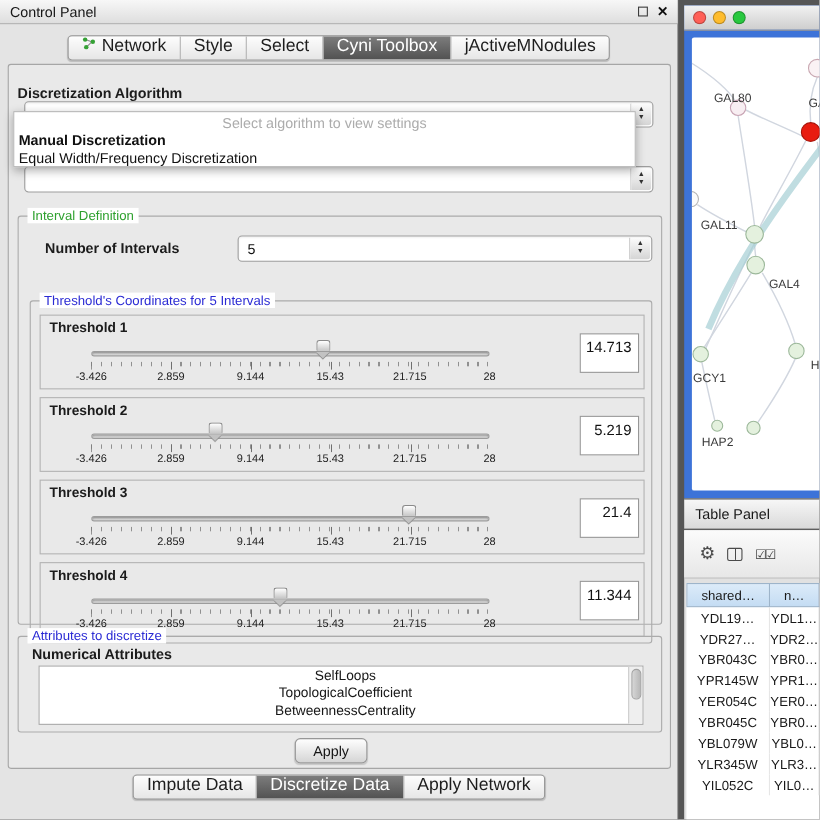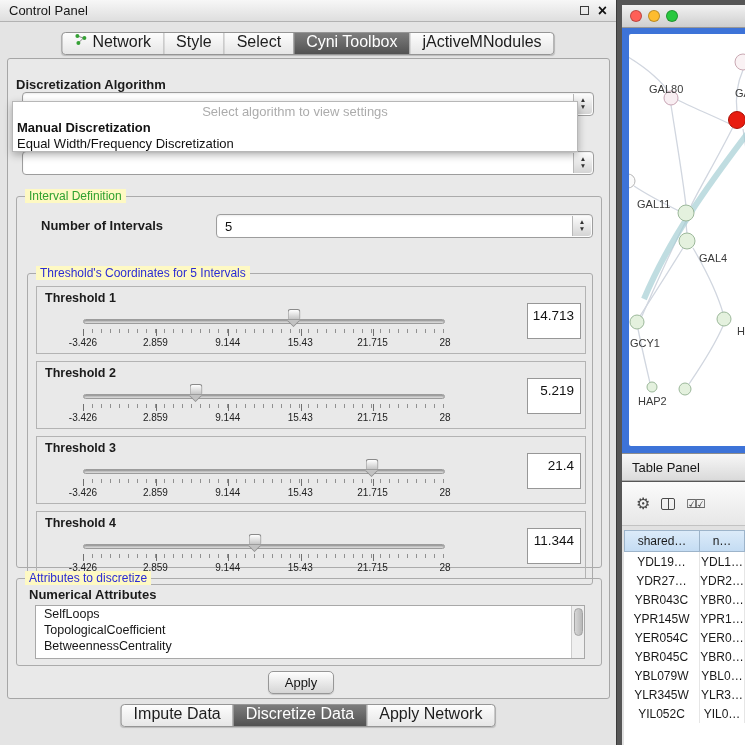--- a/index.html
+++ b/index.html
@@ -32,21 +32,21 @@
 
   .alg-popup { position:absolute; left:4px; top:26px; width:566px; height:51px; background:#fff; border:1px solid #b7b7b7; box-shadow:0 3px 8px rgba(0,0,0,.3); z-index:40;margin-top:16px; }
   .alg-popup .hint { text-align:center; font-size:13px; color:#acacac; line-height:16px; padding-top:2px; }
   .alg-popup .opt { font-size:13px; color:#111; line-height:16px; padding-left:4px; }
   .alg-popup .opt.bold { font-weight:bold; }
 
   .tabledata-label { position:absolute; left:16px; top:81px; font-size:13px; color:#0c4a6e; }
   .tabledata-combo { left:14px; top:92px; width:572px; }
 
   .fieldset { position:absolute; border:1px solid #ababab; border-radius:3px; }
-  .legend { position:absolute; top:-8px; left:8px; background:#fef9c3; padding:0 4px; font-size:12px; white-space:nowrap; }
+  .legend { position:absolute; top:-8px; left:8px; background:#ffffff; padding:0 4px; font-size:12px; white-space:nowrap; }
   .legend.green { color:var(--title-green); }
   .legend.blue { color:var(--title-blue); }
 
   .interval-fs { left:8px; top:137px; width:586px; height:372px; }
   .nintervals-label { position:absolute; left:24px; top:21px; font-size:13px; font-weight:bold; color:#1c1c1c; }
   .nintervals-combo { left:199px; top:17px; width:377px; }
   .thresholds-fs { left:10px; top:52px; width:566px; height:312px;margin-top:24px; }
 
   .thr-panel { position:absolute; left:8px; width:550px; height:68px; border:1px solid #b3b3b3; background:transparent; }
   .thr-label { position:absolute; left:8px; top:4px; font-size:12.5px; font-weight:bold; color:#1b1b1b; }
@@ -57,21 +57,21 @@
   .ticks { position:absolute; left:0; right:4px; top:24px; height:7px; }
   .ticks .minor { position:absolute; left:0; right:0; top:0; height:4px; background:repeating-linear-gradient(to right,#909090 0 1px,transparent 1px 9px); }
   .ticks .major { position:absolute; left:0; right:-1px; top:0; height:7px; background:repeating-linear-gradient(to right,#6f6f6f 0 1px,transparent 1px 20%); }
   .scale-row { position:absolute; left:0; right:4px; top:32px; height:12px; }
   .scale-lbl { position:absolute; transform:translateX(-50%); font-size:10px; color:#222; white-space:nowrap; }
   .thr-value { position:absolute; right:4px; top:16px; width:54px; height:36px; background:#fff; border:1px solid #979797; font-size:13.5px; color:#111; text-align:right; line-height:23px; padding-right:6px; }
 
   .attr-fs { left:8px; top:519px; width:586px; height:88px; }
   .attr-subtitle { position:absolute; left:12px; top:8px; font-size:13px; font-weight:bold; color:#1b1b1b; }
   .attr-list { position:absolute; left:18px; top:26px; width:550px; height:54px; background:#fff; border:1px solid #a8a8a8; overflow:hidden; }
-  .attr-item { font-size:12.5px; color:#161616; line-height:16px; padding-left:8px; white-space:nowrap; }
+  .attr-item { font-size:12.5px; color:#161616; line-height:16px; padding-left:8px; white-space:nowrap;text-align:center; }
   .attr-scrollbar { position:absolute; right:0; top:0; bottom:0; width:13px; background:#efefef; border-left:1px solid #cdcdcd; }
   .attr-scroll-thumb { position:absolute; left:1.5px; top:2px; width:9px; height:28px; background:linear-gradient(to right,#d6d6d6,#b8b8b8); border:1px solid #a2a2a2; border-radius:5px; }
 
   .apply-btn { position:absolute; left:260px; top:612px; width:66px; height:23px; background:linear-gradient(#fefefe,#d5d5d5); border:1px solid #979797; border-radius:5px; font-size:13px; color:#141414; text-align:center; line-height:21px; box-shadow:0 1px 1px rgba(0,0,0,.15); }
 
   
   .network-window { position:absolute; left:622px; top:5px; width:123px; height:448px; background:var(--window-blue); }
   .nw-titlebar { height:23px; background:linear-gradient(#f2f2f2,#cecece); border-bottom:1px solid #979797; display:flex; align-items:center; gap:6px; padding-left:8px; }
   .traffic { width:12px; height:12px; border-radius:50%; border:1px solid rgba(0,0,0,.25); }
   .t-red { background:var(--traffic-red); }

